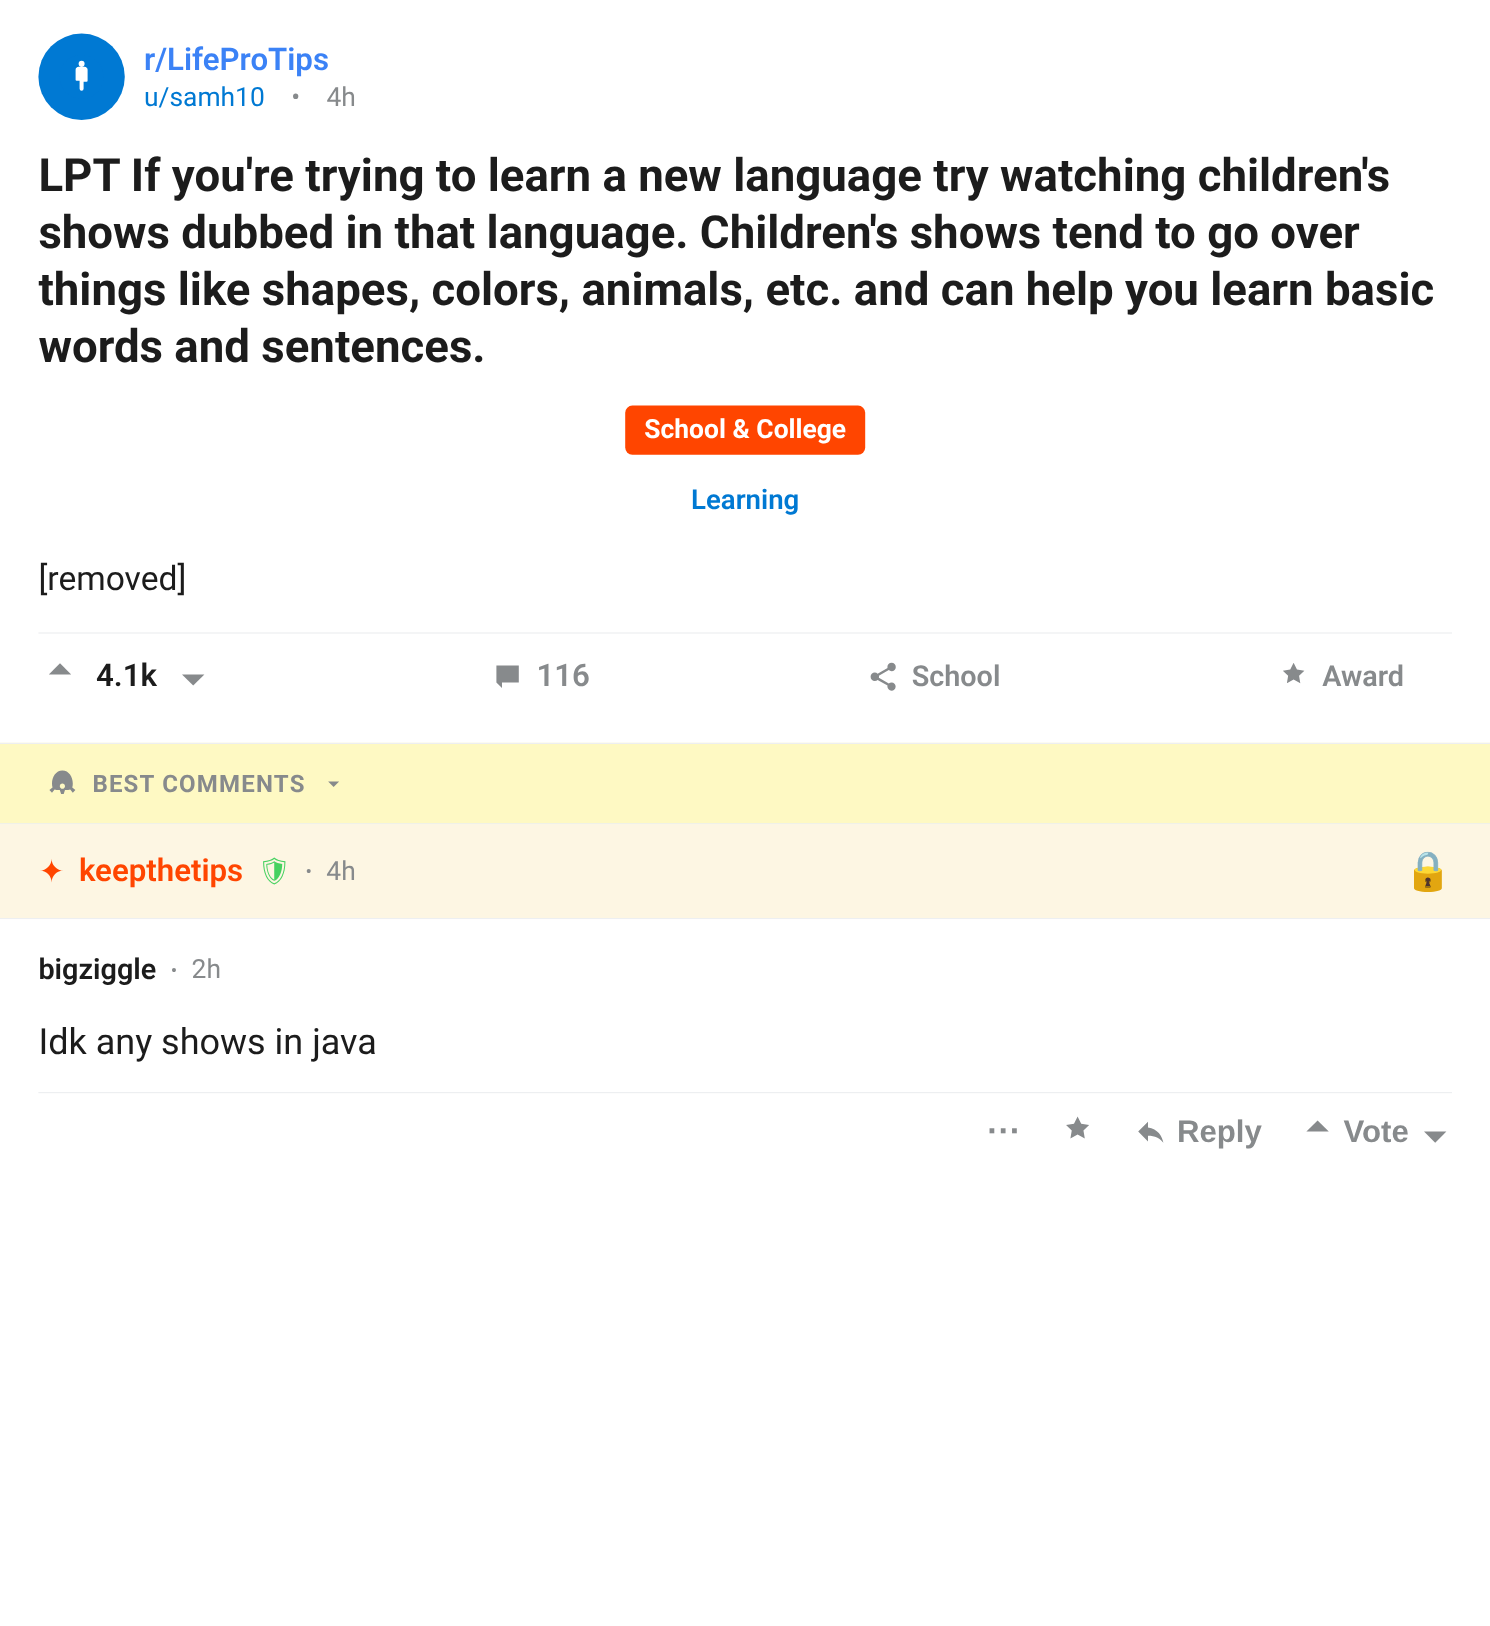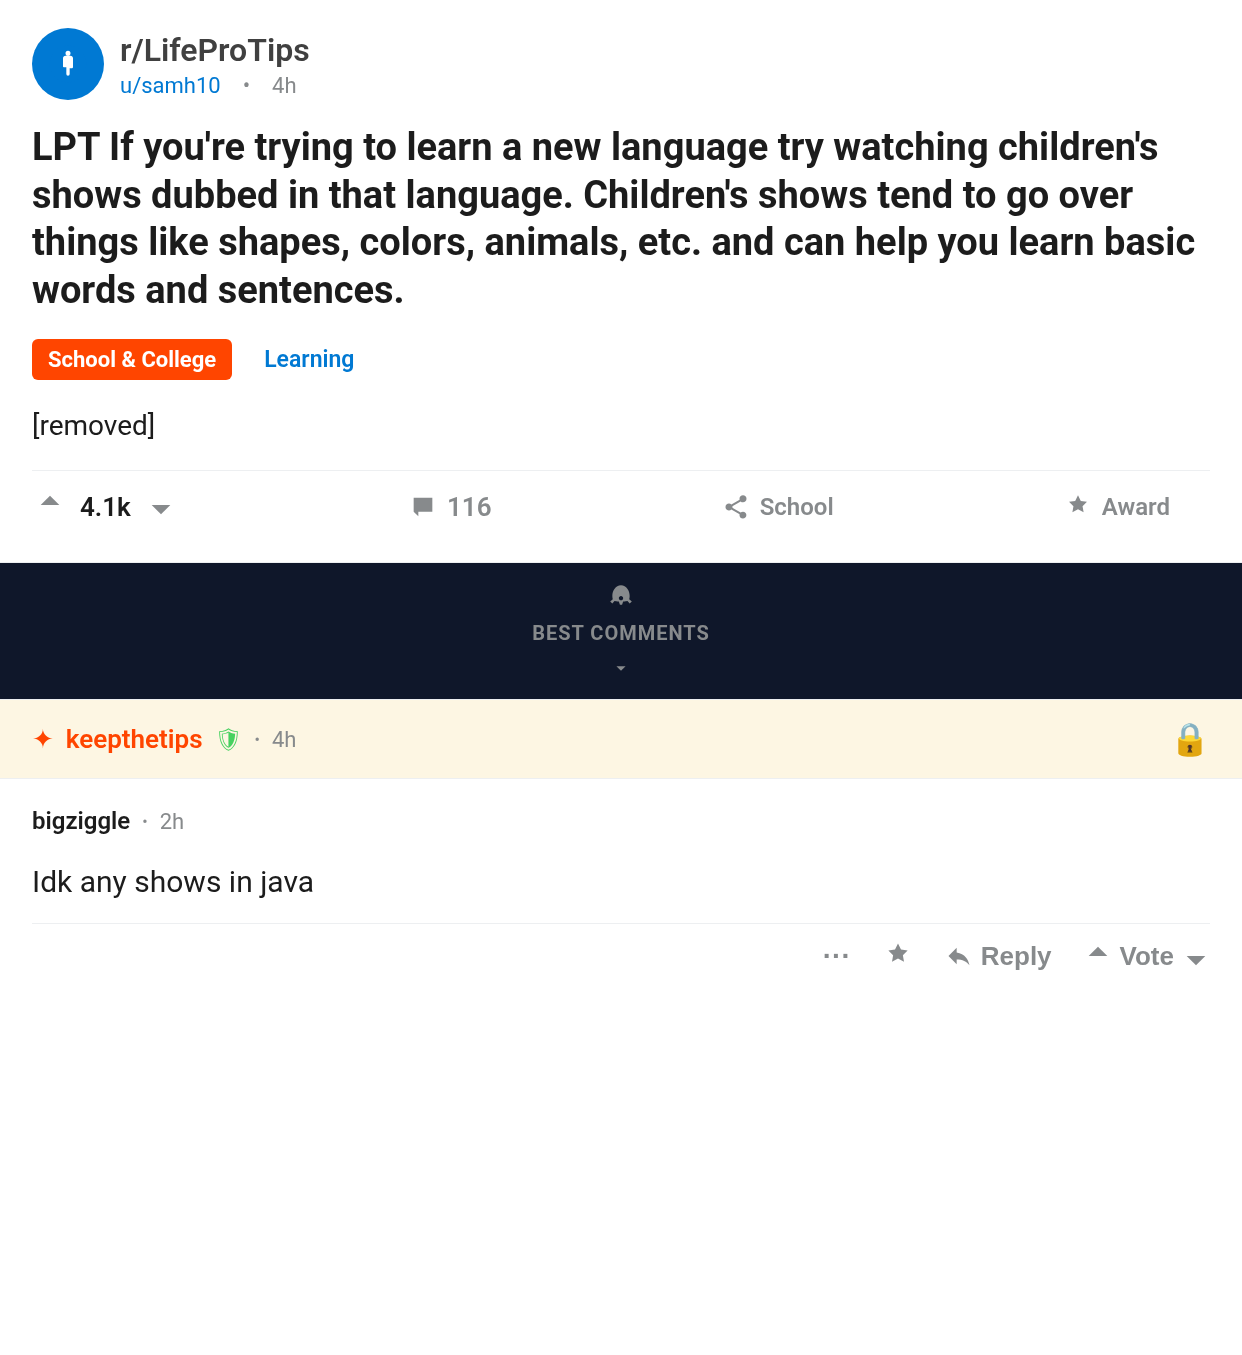--- a/index.html
+++ b/index.html
@@ -38,23 +38,23 @@
       height: 40px;
     }
 
     .post-meta {
       display: flex;
       flex-direction: column;
       gap: 4px;
     }
 
     .subreddit-name {
-      font-size: 32px;
-      font-weight: 600;
-      color: #404040;
+      font-size: 26px;
+      font-weight: 600;
+      color: #3b82f6;
     }
 
     .post-info {
       font-size: 22px;
       color: #1c1c1c;
       display: flex;
       align-items: center;
       gap: 22px;
     }
 
@@ -76,20 +76,21 @@
       line-height: 1.25;
       color: #1c1c1c;
       margin-bottom: 24px;
     }
 
     .tags-row {
       display: flex;
       align-items: center;
       gap: 16px;
       margin-bottom: 28px;
+      flex-direction: column;
     }
 
     .tag-school {
       background: #ff4500;
       color: #ffffff;
       font-size: 22px;
       font-weight: 700;
       padding: 8px 16px;
       border-radius: 6px;
     }
@@ -152,28 +153,27 @@
     }
 
     .comment-count {
       font-size: 26px;
       color: #878a8c;
       font-weight: 600;
     }
 
     
     .best-comments-bar {
-      background: #0f172a;
-      padding: 20px 17px;
+      background: #fef9c3;
+      padding: 20px 39px;
       display: flex;
       align-items: center;
       gap: 12px;
       border-top: 1px solid #edeff1;
       border-bottom: 1px solid #edeff1;
-      flex-direction: column;
     }
 
     .best-comments-label {
       font-size: 20px;
       font-weight: 700;
       color: #878a8c;
       letter-spacing: 1px;
       text-transform: uppercase;
     }
 

